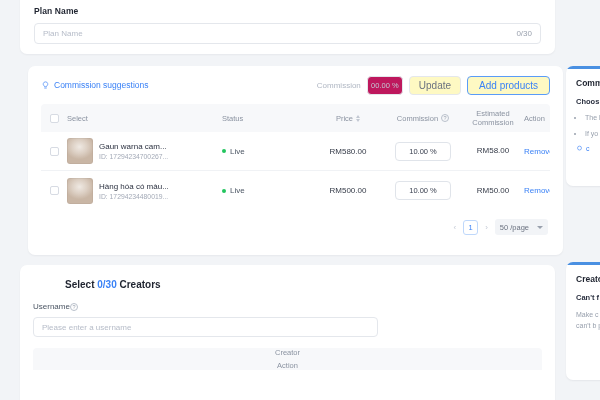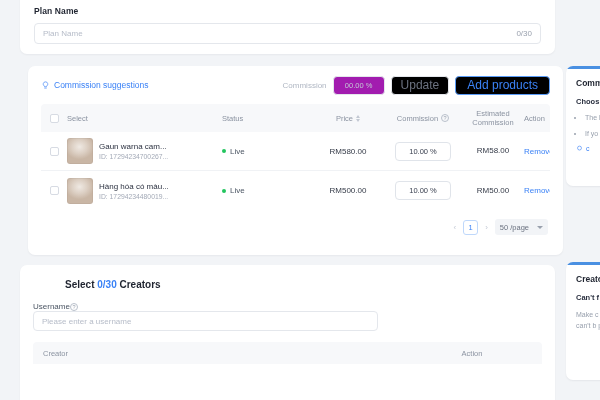--- a/index.html
+++ b/index.html
@@ -42,28 +42,28 @@
     padding: 0 13px; gap: 6px;
   }
   .suggest {
     display: flex; align-items: center; gap: 4px;
     font-size: 8.5px; color: #3b82f6; cursor: pointer; white-space: nowrap;
   }
   .bulb { width: 9px; height: 9px; flex: none; }
   .spacer { flex: 1; }
   .tb-label { font-size: 8px; color: #b0b7c3; white-space: nowrap; }
   .pct-input {
-    width: 52px; height: 19px; border: 1px solid #e4e7ec; border-radius: 4px;
+    width: 36px; height: 19px; border: 1px solid #e4e7ec; border-radius: 4px;
     display: flex; align-items: center; justify-content: center;
-    font-size: 7.5px; color: #c3c9d4; background: #a21caf;
+    font-size: 7.5px; color: #c3c9d4; background: #be185d;
   }
   .btn {
     height: 19px; border: 1px solid #e4e7ec; border-radius: 4px;
     display: flex; align-items: center; justify-content: center;
-    font-size: 12px; color: #6b7280; background: #000000; padding: 0 9px;
+    font-size: 10px; color: #6b7280; background: #fef9c3; padding: 0 9px;
     white-space: nowrap; cursor: pointer;
   }
   .btn.primary { border-color: #5a9cf8; color: #3b82f6; padding: 0 11px; }
 
   
   .ptable { margin: 0 13px; border-radius: 4px; overflow: hidden; }
   .ptable .thead {
     display: flex; align-items: center; height: 28px;
     background: #f7f8fa; font-size: 7.5px; color: #8b93a1;
   }
@@ -144,29 +144,29 @@
 
   
   #card-creators { left: 20px; top: 265px; width: 535px; height: 150px; padding: 0 13px; }
   .sel-title { font-size: 10px; font-weight: bold; color: #1f2430; padding-top: 14px; margin-left: 32px; }
   .sel-title .n { color: #3b82f6; }
   .uname-label {
     display: flex; align-items: center; gap: 0;
     font-size: 8px; color: #4b5563; margin-top: 12px;
   }
   .uname-input {
-    width: 345px; height: 20px;
+    margin-top: 6px; width: 345px; height: 20px;
     border: 1px solid #e4e7ec; border-radius: 4px;
     display: flex; align-items: center; padding: 0 8px;
     font-size: 8px; color: #b6bcc8; background: #fff;
   }
   .ctable { margin-top: 11px; border-radius: 4px; overflow: hidden; }
   .ctable .thead {
     display: flex; align-items: center; height: 22px;
-    background: #f7f8fa; font-size: 7.5px; color: #8b93a1; padding: 0 10px;
+    background: #f7f8fa; font-size: 7.5px; color: #8b93a1; padding: 0 10px; flex-direction: column;
   }
   .ctable .c-creator { flex: 1; }
   .ctable .c-action  { width: 120px; text-align: center; }
   .empty {
     height: 44px; display: flex; align-items: flex-end; justify-content: center;
     font-size: 7px; color: #e3e6eb; padding-bottom: 2px;
   }
 
   
   .side {

